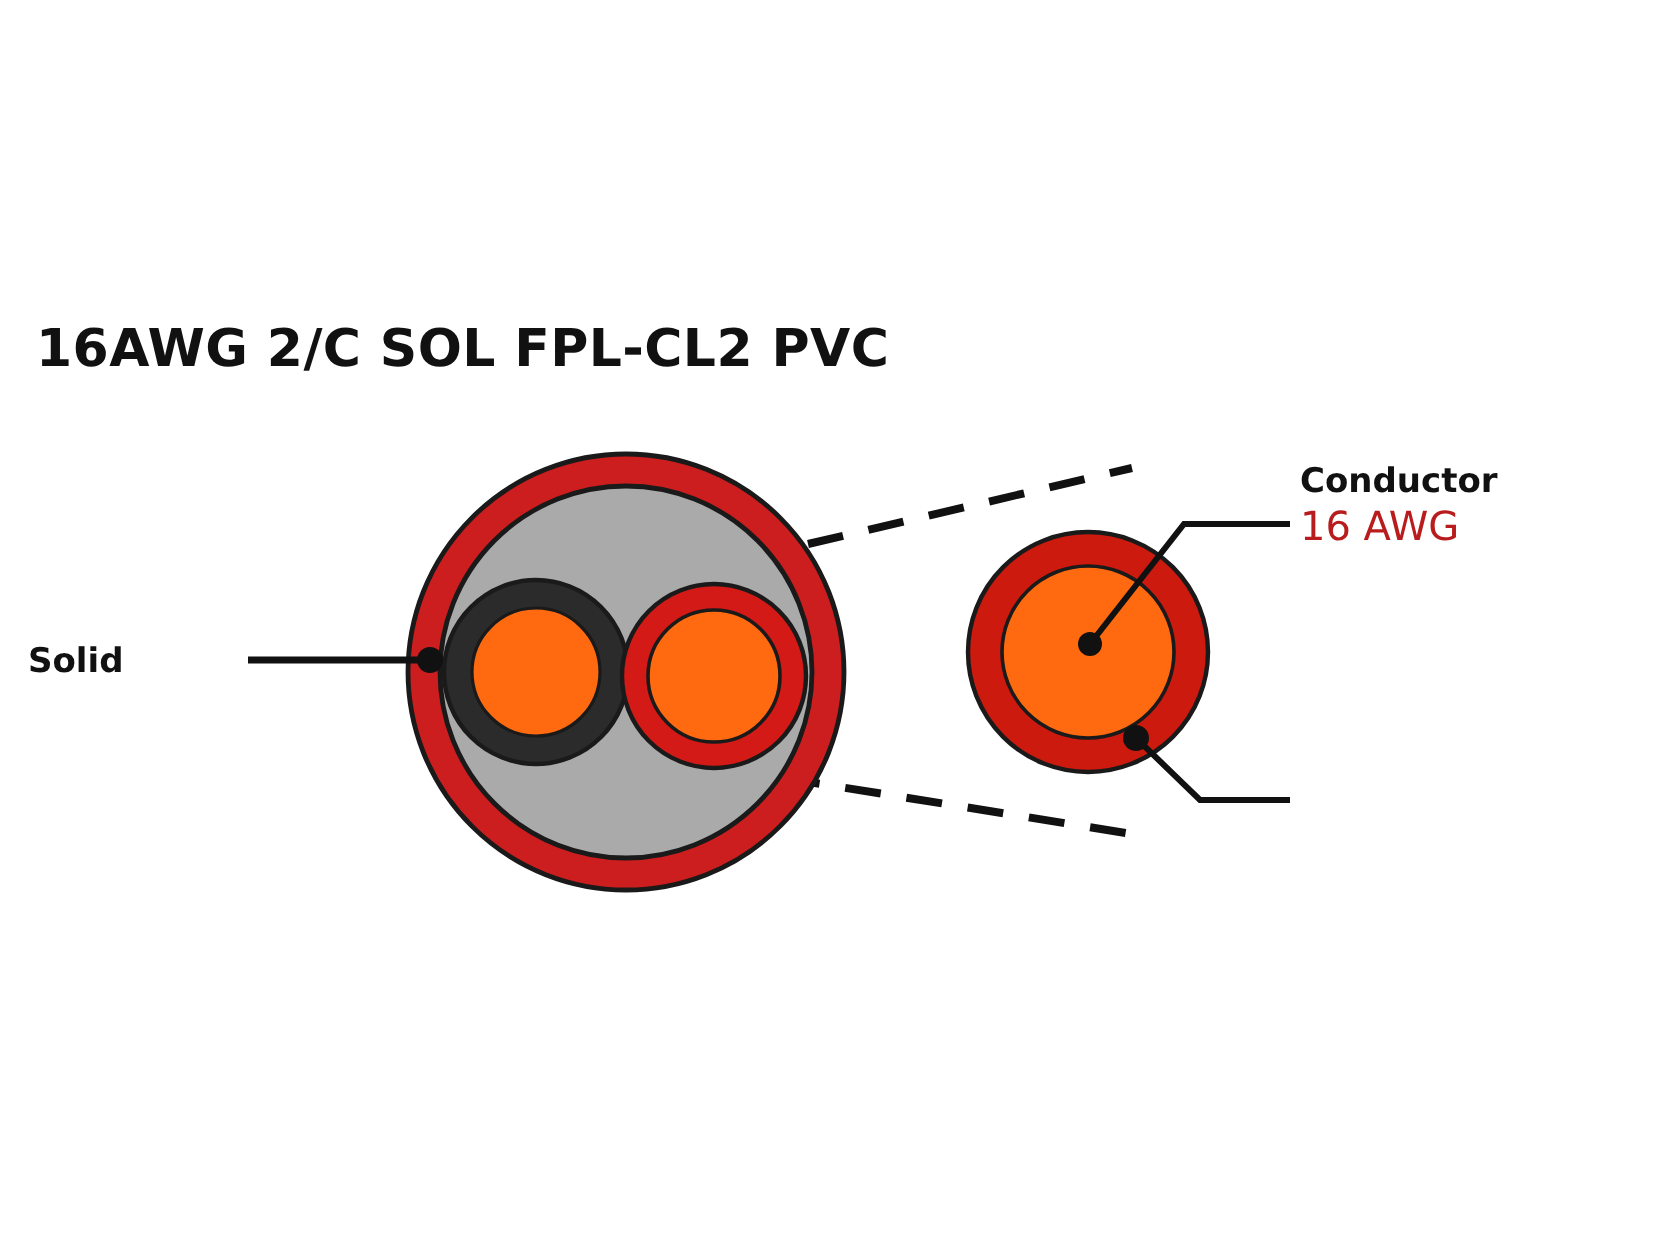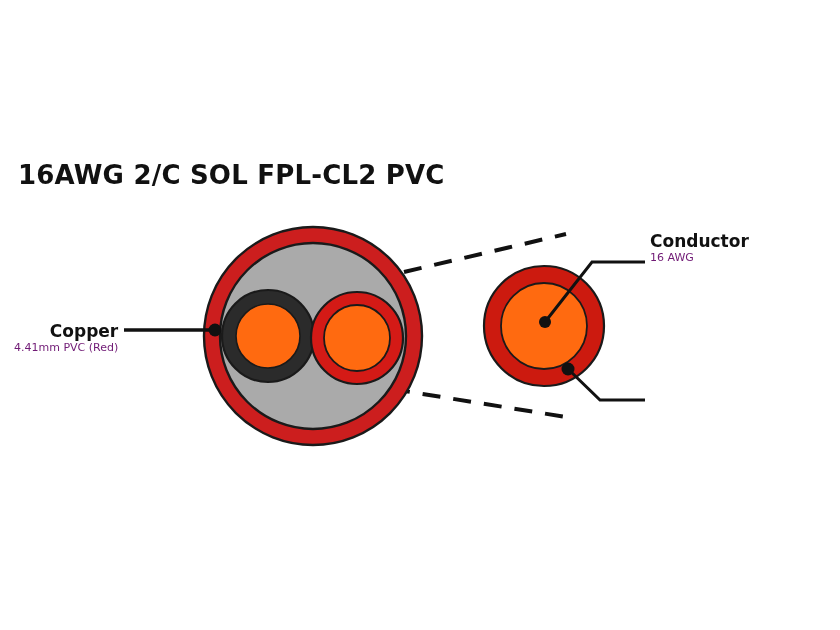--- a/index.html
+++ b/index.html
@@ -36,23 +36,23 @@
     line-height: 1.17;
     white-space: nowrap;
   }
   .label-head {
     font-size: 17px;
     font-weight: bold;
     color: #111111;
     text-align: right;
   }
   .label-sub {
-    font-size: 11px;
+    font-size: 20px;
     font-weight: normal;
-    color: #701a75;
+    color: #b91c1c;
   }
   #label-jacket {
     left: 14px;
     top: 322px;
     text-align: left;
   }
   #label-conductor {
     left: 650px;
     top: 232px;
   }
@@ -113,22 +113,21 @@
     </g>
 
     <g>
       <polyline points="568,369 600,400 645,400" fill="none" stroke="#111111" stroke-width="3" stroke-linecap="butt" stroke-linejoin="miter"></polyline>
       <circle cx="568" cy="369" r="6.5" fill="#111111"></circle>
     </g>
 
   </svg>
 
   <div class="label-block" id="label-jacket">
-    <div class="label-head">Copper</div>
-    <div class="label-sub">4.41mm PVC (Red)</div>
+    <div class="label-head">Solid</div>
   </div>
 
   <div class="label-block" id="label-conductor">
     <div class="label-head">Conductor</div>
     <div class="label-sub">16 AWG</div>
   </div>
 
 
 </div>
 

